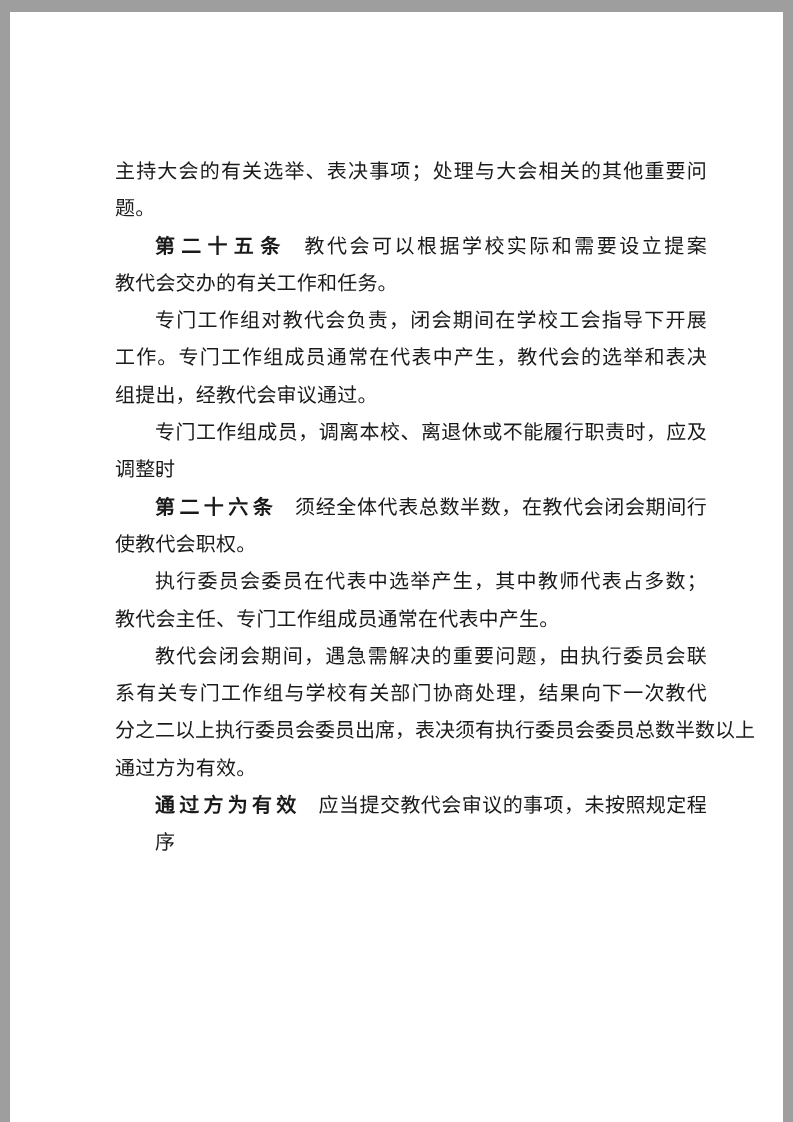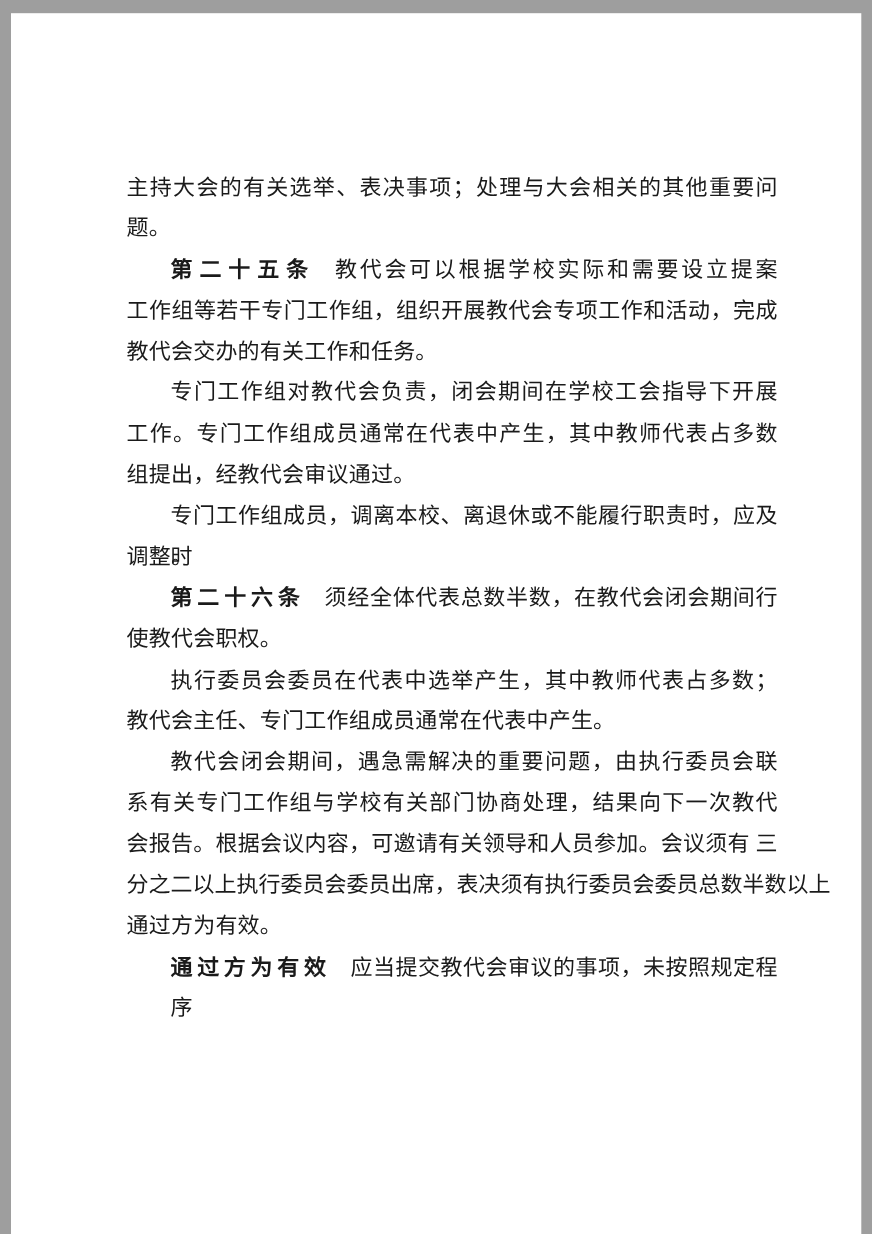--- a/index.html
+++ b/index.html
@@ -55,31 +55,29 @@
   }
 </style>
 </head>
 <body>
 
 <div class="page">
   <div class="text-block" id="doc-body">
       <div class="line fill"><span>主持大会的有关选举、表决事项；处理与大会相关的其他重要问</span></div>
       <div class="line plain"><span>题。</span></div>
       <div class="line fill ind"><span class="article-num">第二十五条</span><span>教代会可以根据学校实际和需要设立提案</span></div>
-      <div class="line fill"><span>工作组等若干专门工作组，组织开展教代会专项工作和活动，完成</span></div>
       <div class="line plain"><span>教代会交办的有关工作和任务。</span></div>
       <div class="line fill ind"><span>专门工作组对教代会负责，闭会期间在学校工会指导下开展</span></div>
-      <div class="line fill"><span>工作。专门工作组成员通常在代表中产生，其中教师代表占多数</span></div>
+      <div class="line fill"><span>工作。专门工作组成员通常在代表中产生，教代会的选举和表决</span></div>
       <div class="line plain"><span>组提出，经教代会审议通过。</span></div>
       <div class="line fill ind"><span>专门工作组成员，调离本校、离退休或不能履行职责时，应及时</span></div>
       <div class="line plain"><span>调整。</span></div>
       <div class="line fill ind"><span class="article-num">第二十六条</span><span>须经全体代表总数半数，在教代会闭会期间行</span></div>
       <div class="line plain"><span>使教代会职权。</span></div>
       <div class="line fill ind"><span>执行委员会委员在代表中选举产生，其中教师代表占多数；</span></div>
       <div class="line plain"><span>教代会主任、专门工作组成员通常在代表中产生。</span></div>
       <div class="line fill ind"><span>教代会闭会期间，遇急需解决的重要问题，由执行委员会联</span></div>
       <div class="line fill"><span>系有关专门工作组与学校有关部门协商处理，结果向下一次教代</span></div>
-      <div class="line fill"><span>会报告。根据会议内容，可邀请有关领导和人员参加。会议须有 三</span></div>
       <div class="line overflow"><span>分之二以上执行委员会委员出席，表决须有执行委员会委员总数半数以上</span></div>
       <div class="line plain"><span>通过方为有效。</span></div>
       <div class="line fill ind"><span class="article-num">通过方为有效</span><span>应当提交教代会审议的事项，未按照规定程序</span></div>
     </div>
 </div>
 
 </body></html>

